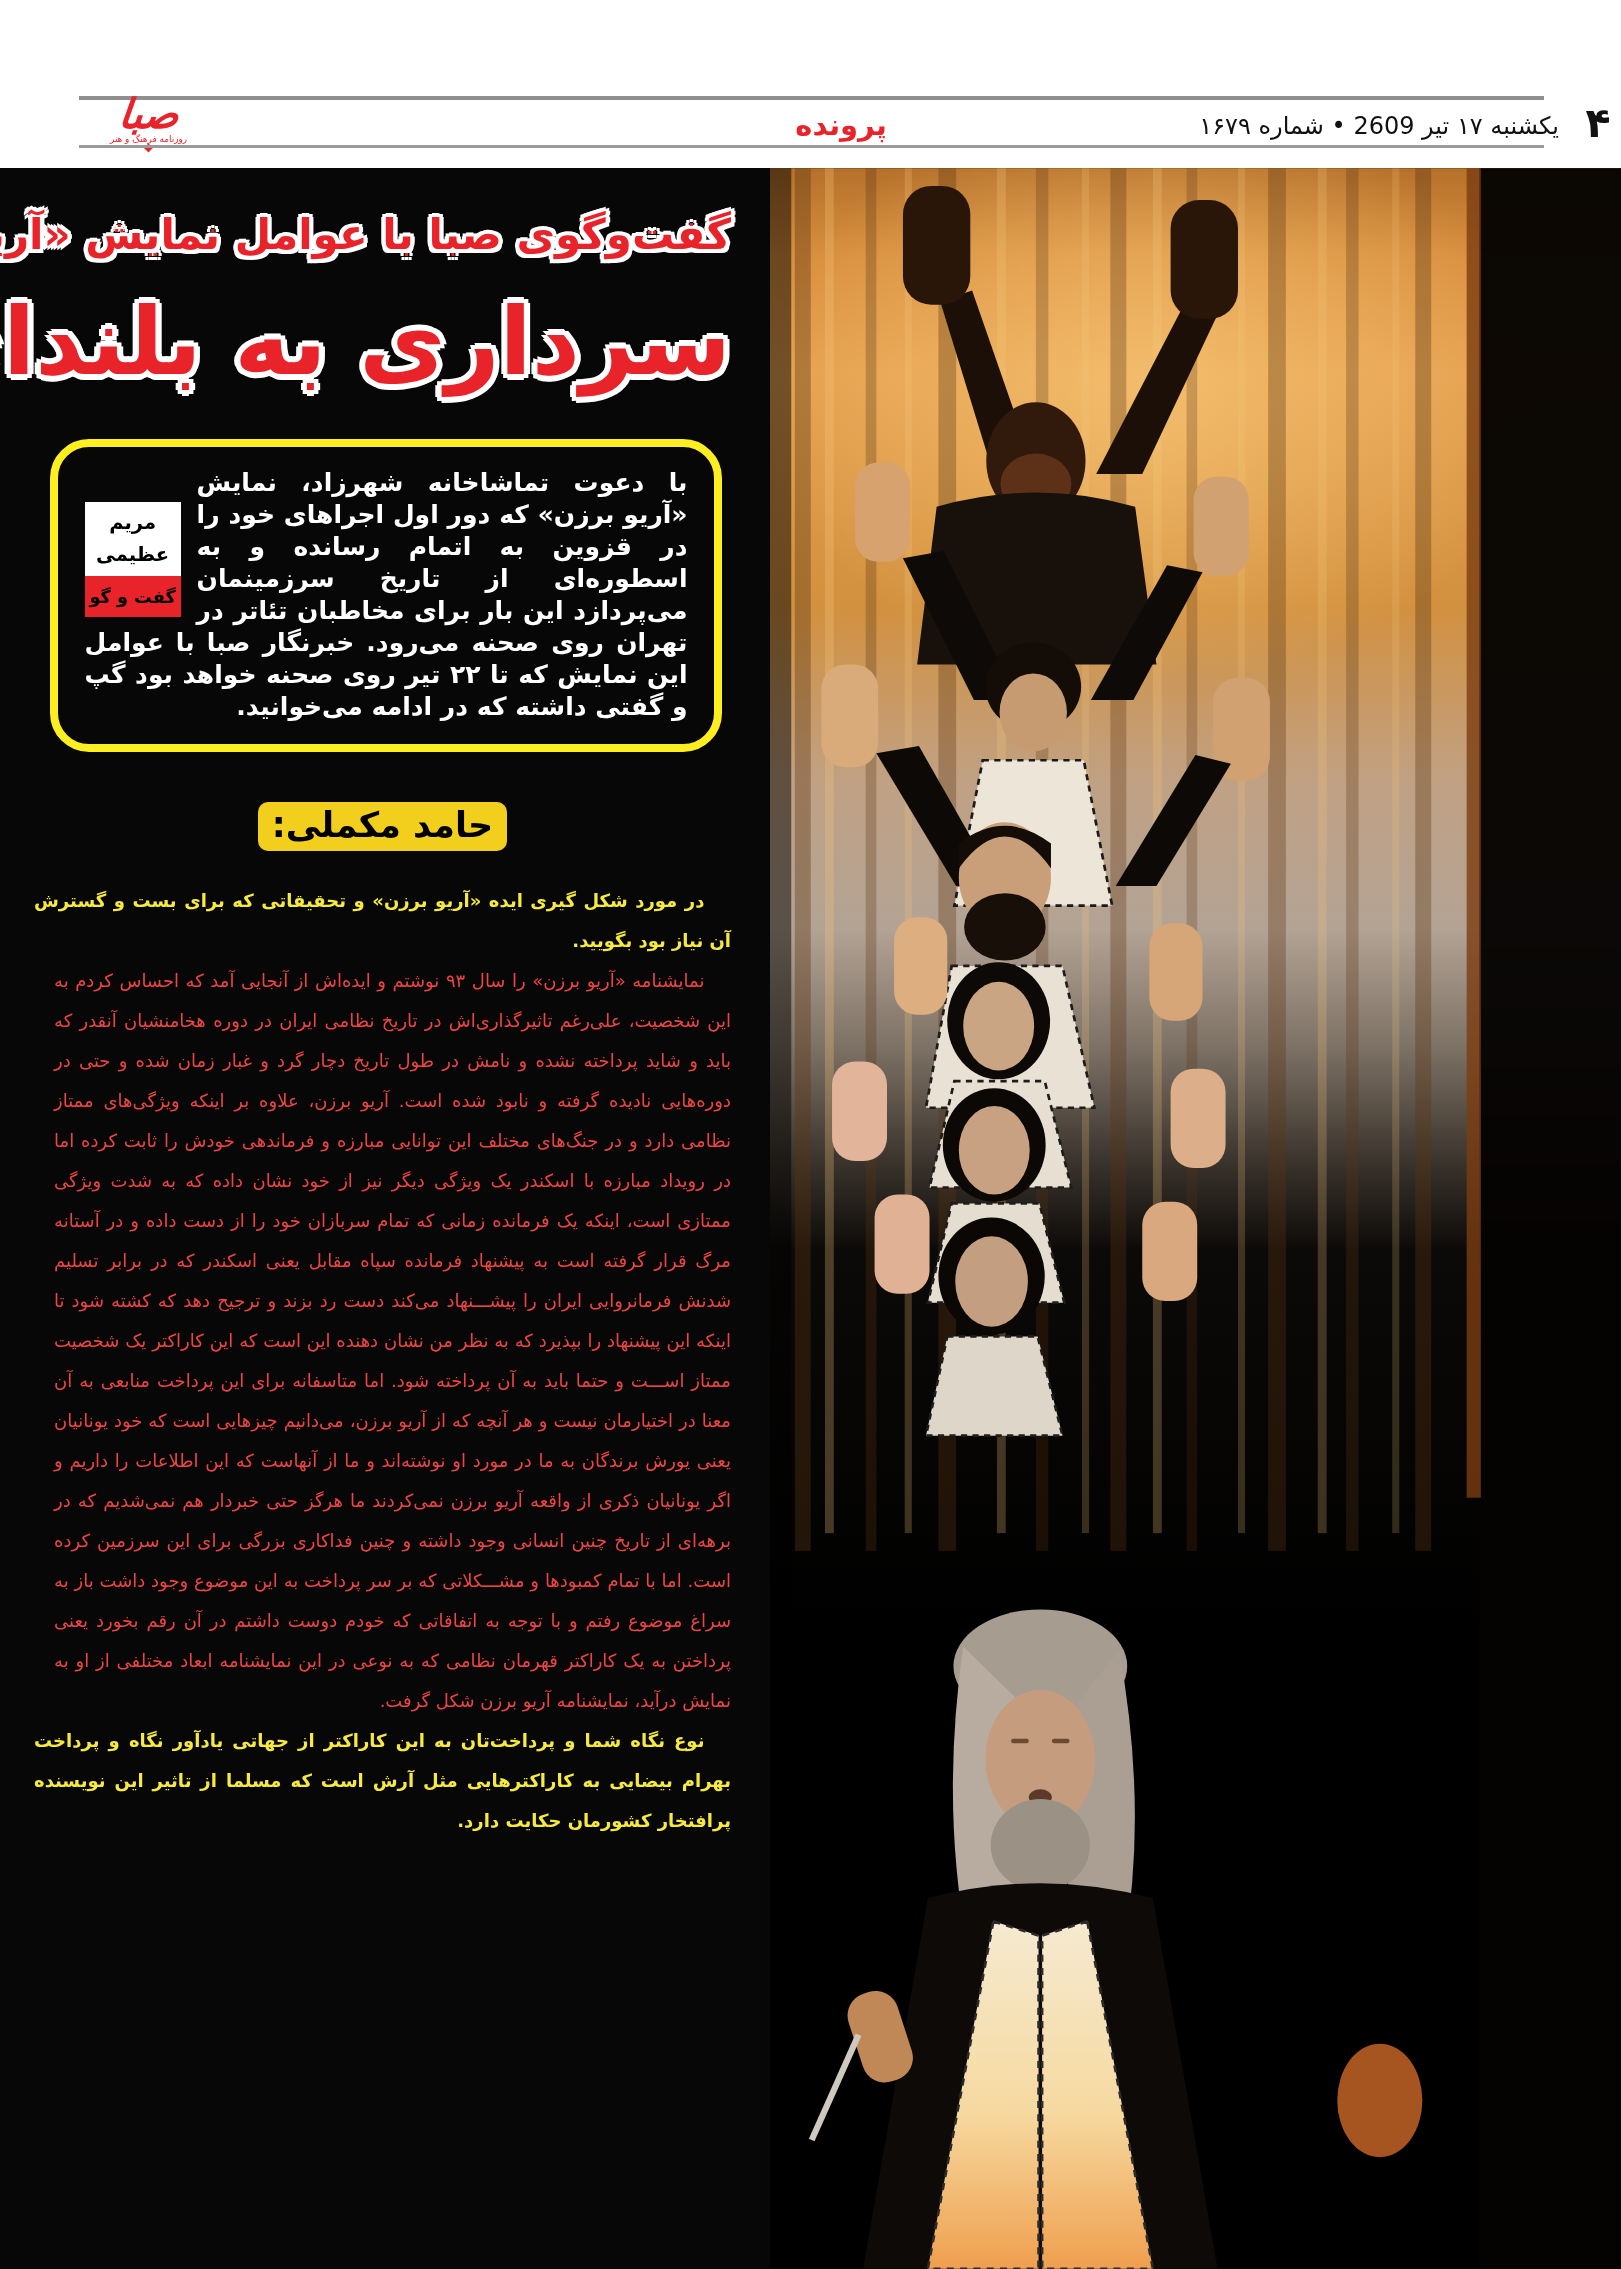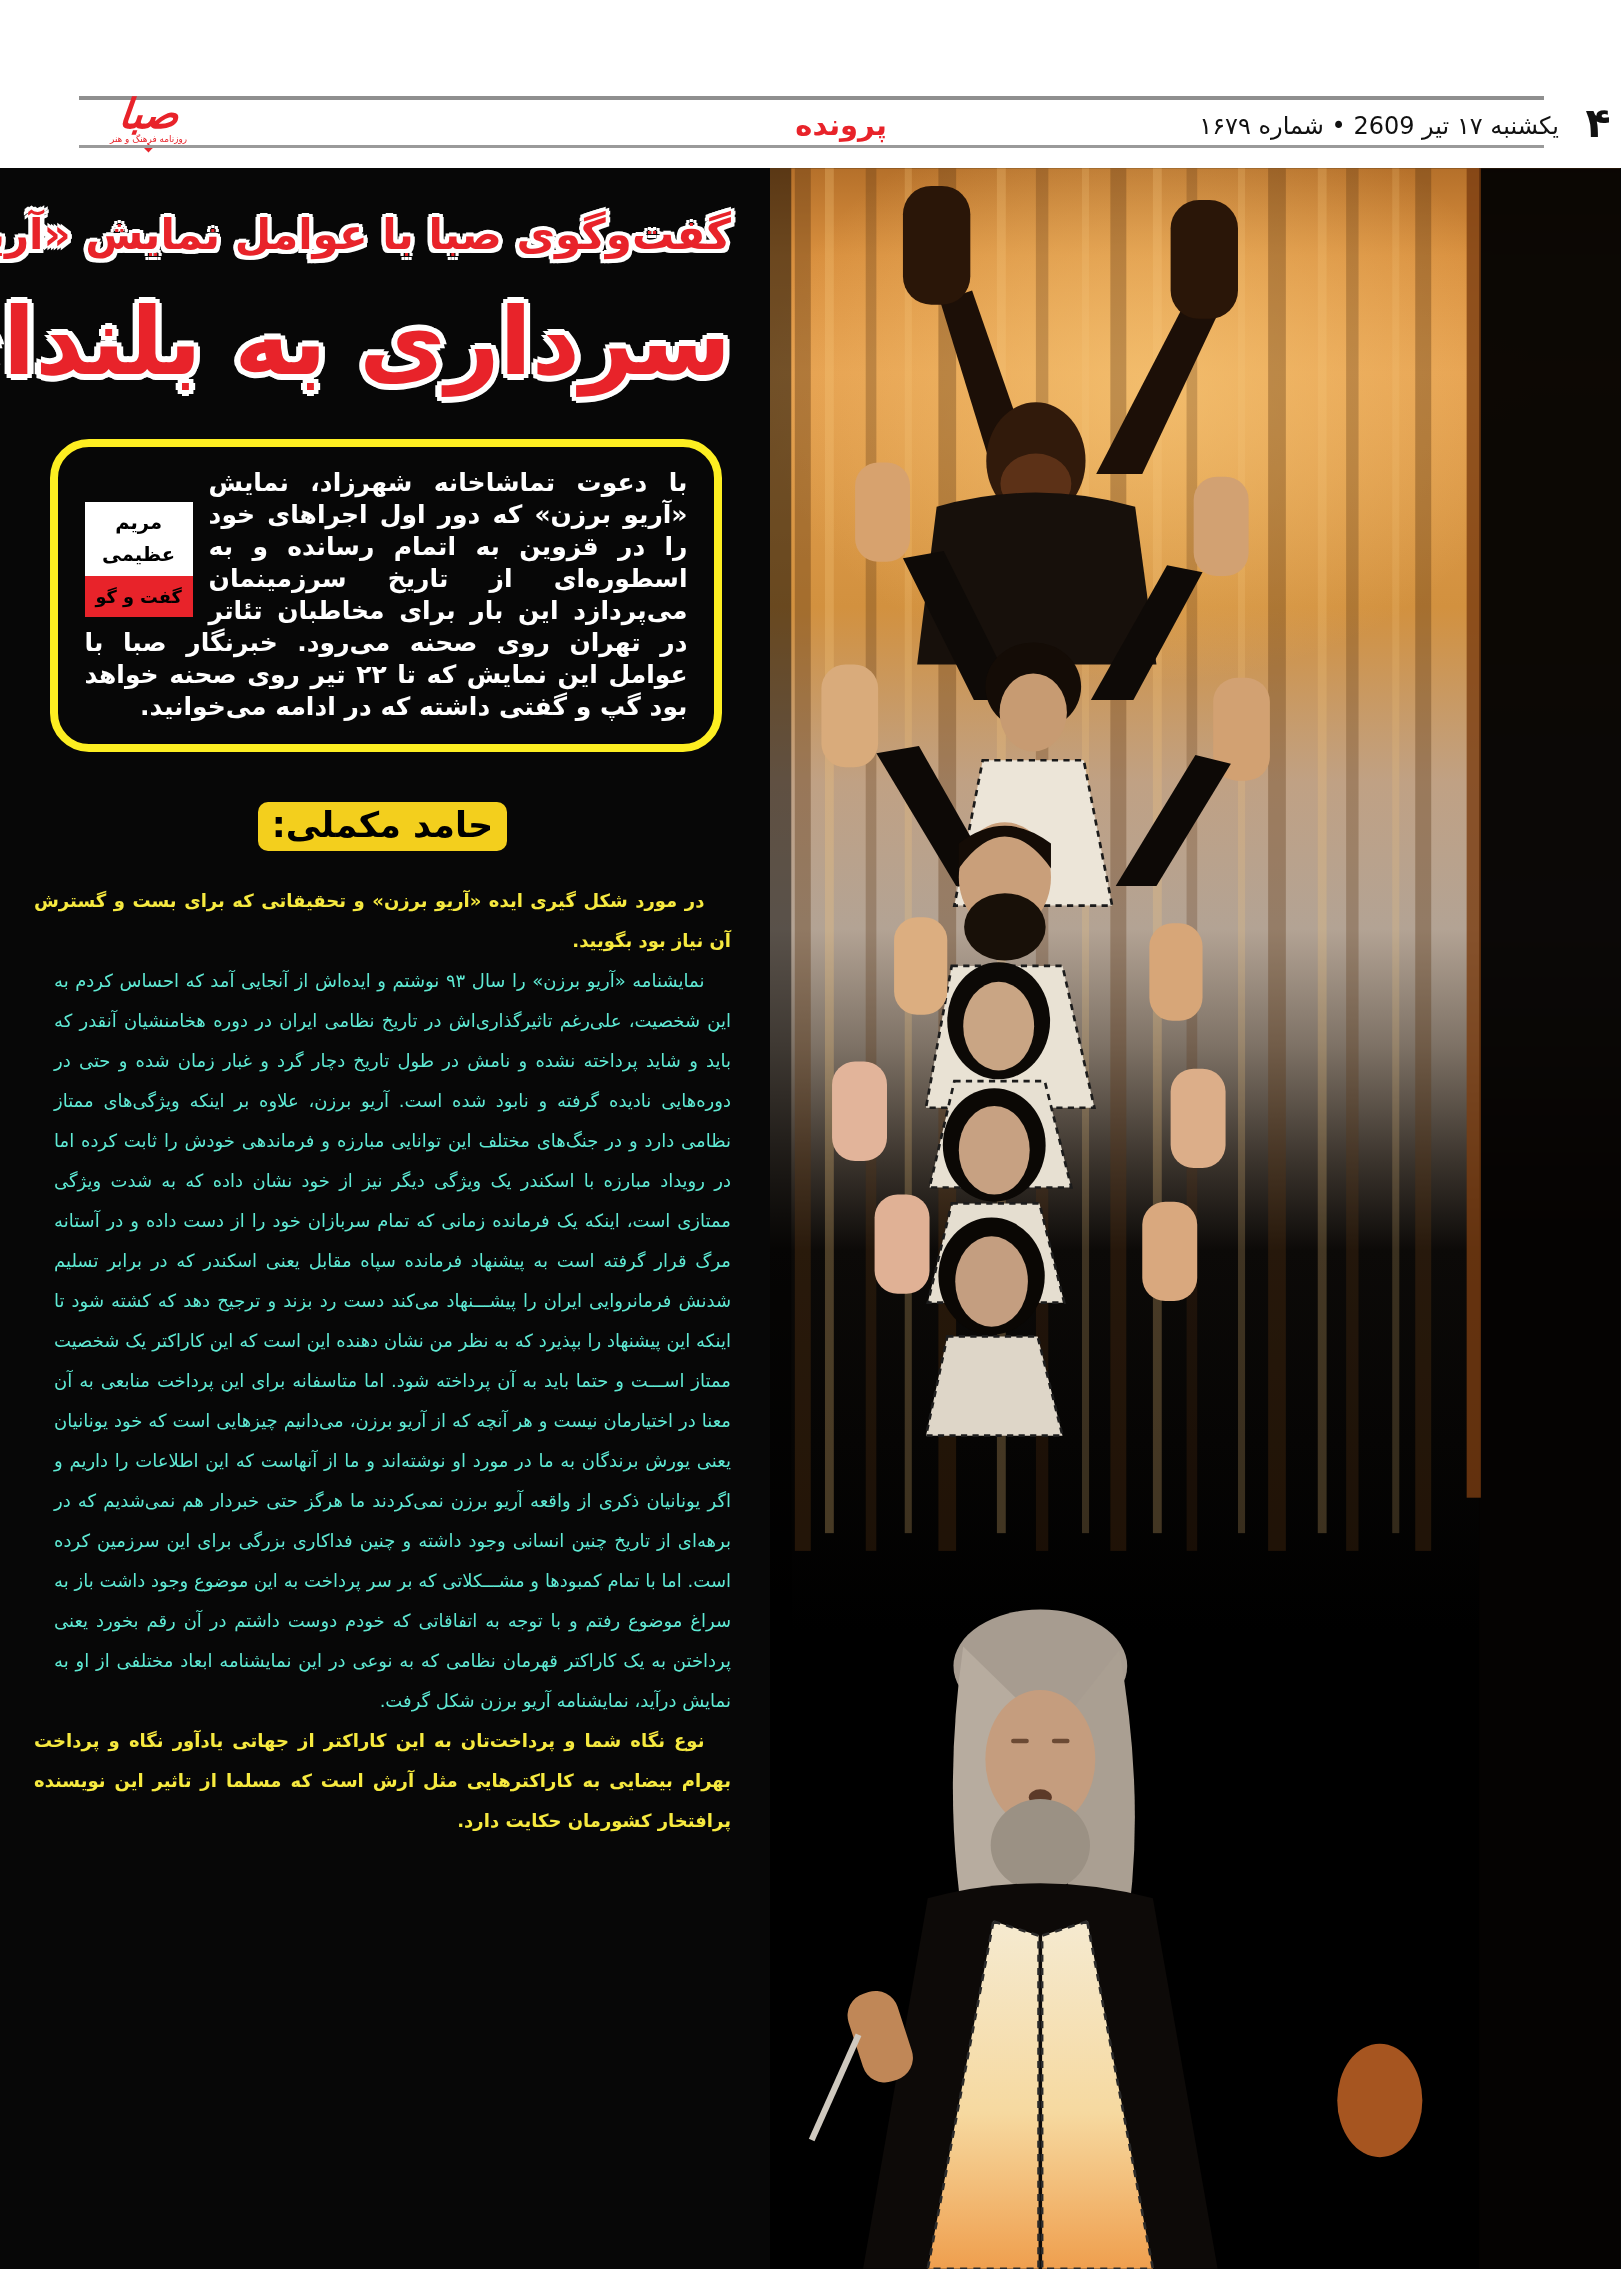--- a/index.html
+++ b/index.html
@@ -23,33 +23,33 @@
   .photo{position:absolute;top:0;left:771px;width:850px;height:2101px;}
   .content{position:absolute;top:0;right:847px;left:0;width:775px;box-sizing:border-box;padding:35px 43px 0 35px;direction:rtl;}
 
   .kicker{margin:7px auto 0;text-align:center;font-size:42px;font-weight:bold;color:var(--red);white-space:nowrap;
     text-shadow:-4.4px 0 0 #fff,4.4px 0 0 #fff,0 -4.4px 0 #fff,0 4.4px 0 #fff,-3.5px -3.5px 0 #fff,3.5px 3.5px 0 #fff,-3.5px 3.5px 0 #fff,3.5px -3.5px 0 #fff;}
   .big-title{margin-top:23px;text-align:center;color:var(--red);font-weight:bold;line-height:1.28;font-size:94px;white-space:nowrap;
     text-shadow:-6.2px 0 0 #fff,6.2px 0 0 #fff,0 -6.2px 0 #fff,0 6.2px 0 #fff,-4.4px -4.4px 0 #fff,4.4px 4.4px 0 #fff,-4.4px 4.4px 0 #fff,4.4px -4.4px 0 #fff;}
 
   .lead-box{margin:37px 8.9px 0 16px;border:8px solid var(--yellow-border);border-radius:39px;padding:19.5px 26.6px 21px;
     color:#ffffff;font-size:25px;font-weight:bold;line-height:32px;text-align:justify;}
-  .press-badge{float:left;width:108px;margin:35px 16px 7px 0;text-align:center;direction:rtl;}
+  .press-badge{float:left;width:96px;margin:35px 16px 7px 0;text-align:center;direction:rtl;}
   .badge-name{background:#ffffff;color:#000;font-size:19.5px;font-weight:bold;padding:5.3px 3.5px;}
   .badge-type{background:var(--red);color:#000000;font-size:17.7px;padding:4.4px 3.5px;}
 
   .subhead-wrap{margin-top:50px;text-align:center;}
   .subhead{display:inline-block;background:var(--yellow-hl);color:#000;font-weight:bold;padding:2.7px 14px 6.2px;border-radius:10px;}
   .subhead.speaker{font-size:35px;}
   .subhead.quote{font-size:36px;margin-top:10.6px;}
 
   .qa{margin-top:30px;}
   .qa p{margin:0;font-size:18px;line-height:40px;text-align:justify;text-indent:26.6px;}
   .qa p.qa-q{color:var(--yellow-q);font-weight:bold;}
-  .qa p.qa-a{color:#5eead4;margin-left:20px;}
+  .qa p.qa-a{color:#ef4444;margin-left:20px;}
 </style>
 </head>
 <body>
 
 <div class="page">
 
   <div class="header">
     <div class="rule-top"></div>
     <div class="logo">
       <span class="logo-word">صبا</span>

